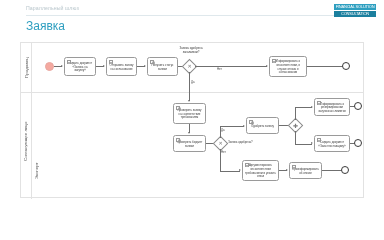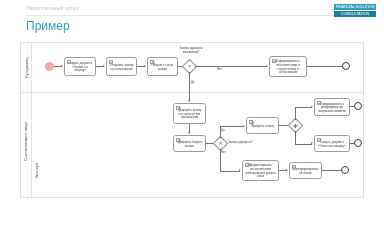--- a/index.html
+++ b/index.html
@@ -145,21 +145,21 @@
 <div id="slide">
 
   <div id="kicker">Параллельный шлюз</div>
   <div id="rule"></div>
 
   <div id="logo">
     <div class="logo-bar b1">FINANCIAL SOLUTION</div>
     <div class="logo-bar b2">CONSULTATION</div>
   </div>
 
-  <div id="page-title">Пример</div>
+  <div id="page-title">Заявка</div>
 
   <div id="diagram">
 
     <div class="lane" id="lane-top">
       <div class="lane-head">
         <div class="lane-label">Продавец</div>
       </div>
     </div>
 
     <div class="lane" id="lane-bottom">

